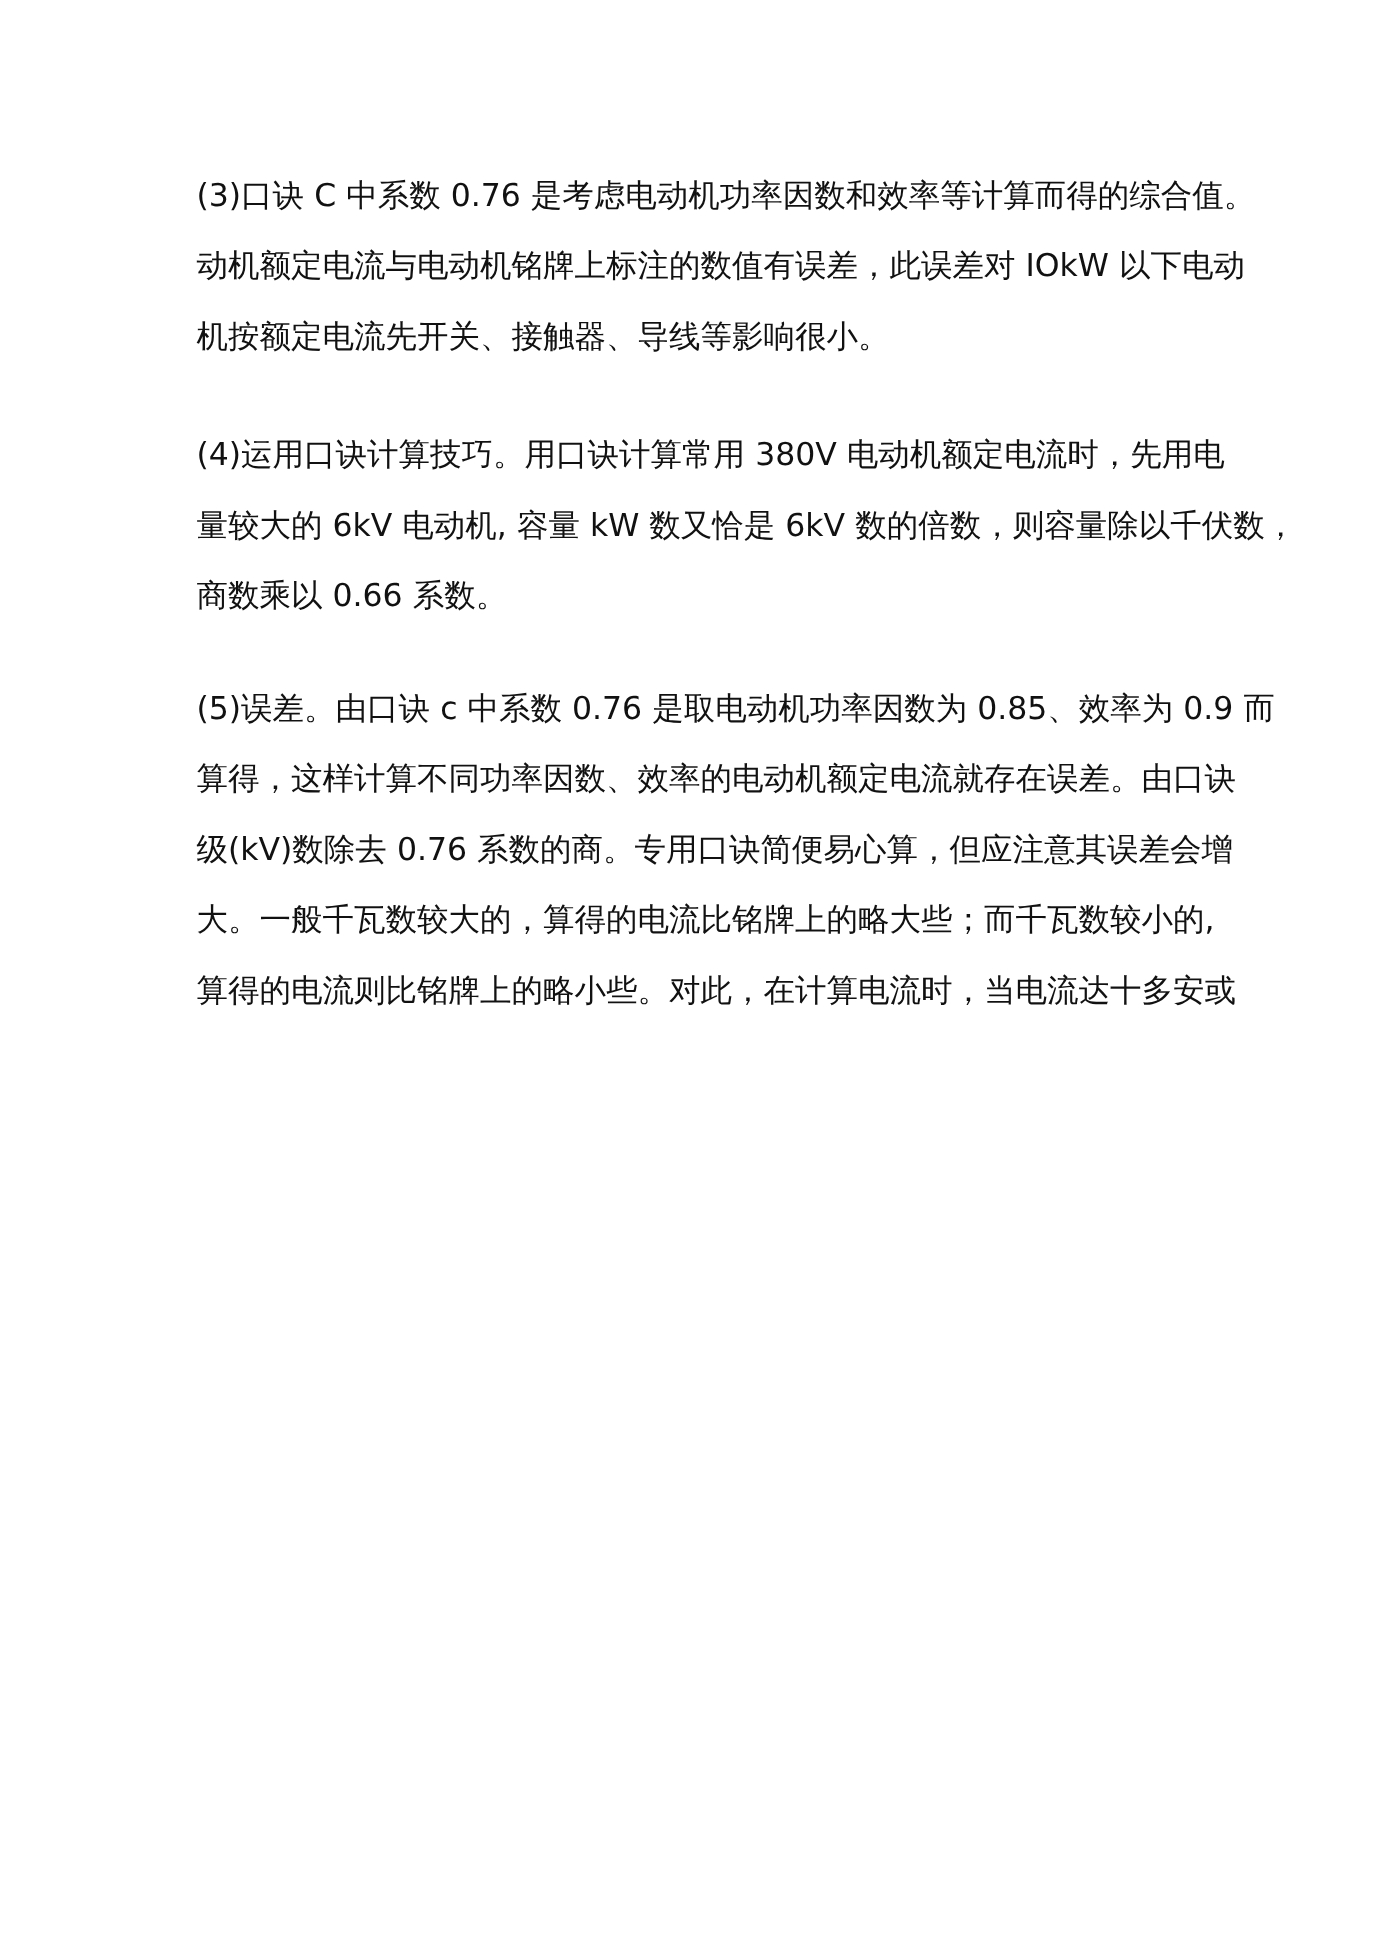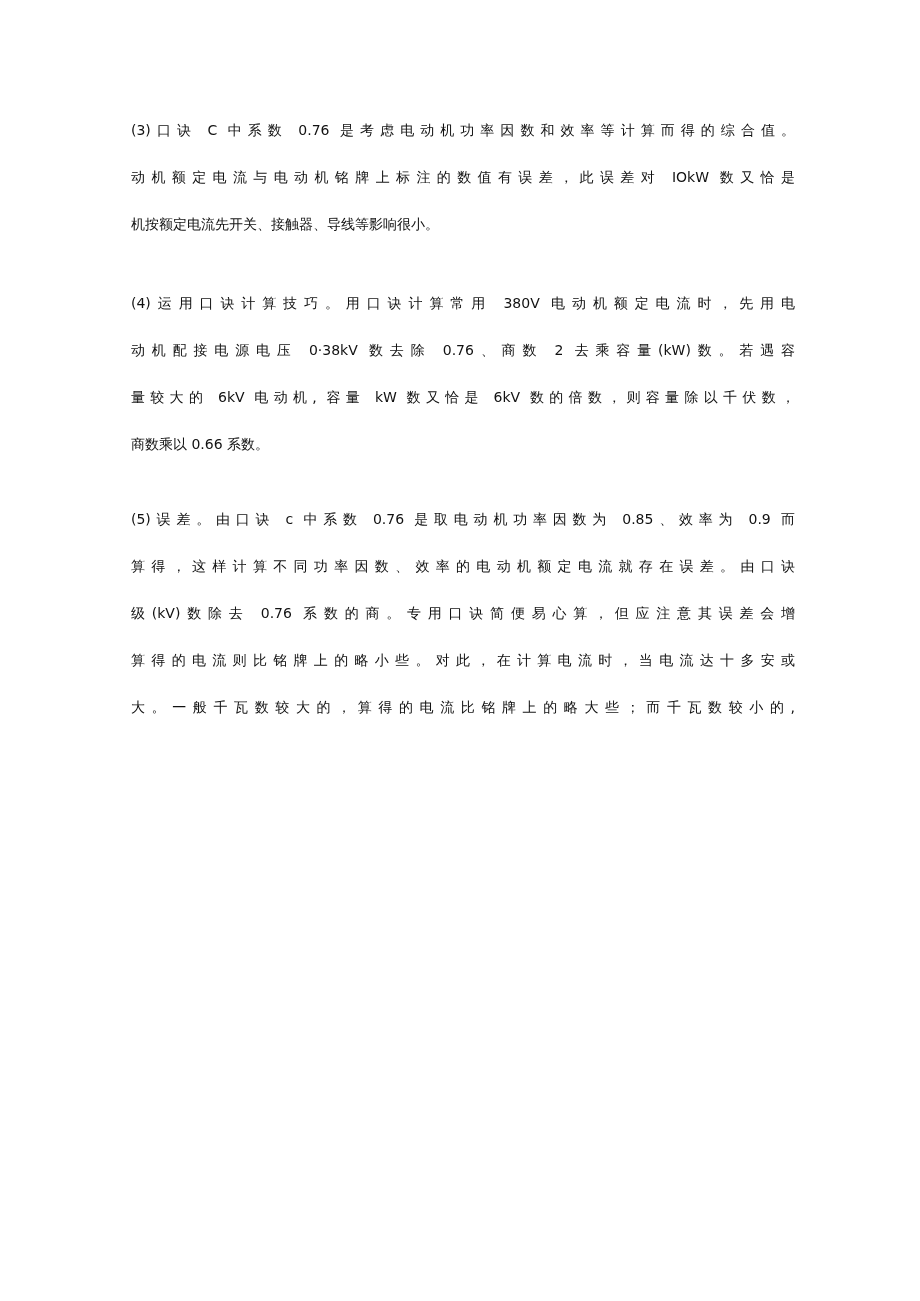--- a/index.html
+++ b/index.html
@@ -1,44 +1,43 @@
 <!DOCTYPE html>
 <html><head>
   <meta charset="utf-8">
   <style>
     html, body { margin: 0; padding: 0; background: #ffffff; }
     body { width: 920px; height: 1301px; position: relative; overflow: hidden; }
     .page {
       position: absolute; left: 131px; top: 112px; width: 664px;
       font-family: "DejaVu Sans", "Liberation Sans", sans-serif;
-      color: #111111; font-size: 14px;
+      color: #111111; font-size: 21px;
     }
     .para { margin: 0; }
     .line { display: block; height: 47px; line-height: 36px; white-space: nowrap; text-align: justify; text-align-last: justify; }
     .line.last { text-align-last: left; }
     .gap1 { height: 32px; }
     .gap2 { height: 28px; }
   </style>
 </head>
 <body>
 
 <div class="page">
   <div class="para">
     <span class="line">(3)口诀 C 中系数 0.76 是考虑电动机功率因数和效率等计算而得的综合值。</span>
-    <span class="line">动机额定电流与电动机铭牌上标注的数值有误差，此误差对 IOkW 数又恰是</span>
+    <span class="line">动机额定电流与电动机铭牌上标注的数值有误差，此误差对 IOkW 以下电动</span>
     <span class="line last">机按额定电流先开关、接触器、导线等影响很小。</span>
   </div>
   <div class="gap1"></div>
   <div class="para">
     <span class="line">(4)运用口诀计算技巧。用口诀计算常用 380V 电动机额定电流时，先用电</span>
-    <span class="line">动机配接电源电压 0·38kV 数去除 0.76、商数 2 去乘容量(kW)数。若遇容</span>
     <span class="line">量较大的 6kV 电动机, 容量 kW 数又恰是 6kV 数的倍数，则容量除以千伏数，</span>
     <span class="line last">商数乘以 0.66 系数。</span>
   </div>
   <div class="gap2"></div>
   <div class="para">
     <span class="line">(5)误差。由口诀 c 中系数 0.76 是取电动机功率因数为 0.85、效率为 0.9 而</span>
     <span class="line">算得，这样计算不同功率因数、效率的电动机额定电流就存在误差。由口诀</span>
     <span class="line">级(kV)数除去 0.76 系数的商。专用口诀简便易心算，但应注意其误差会增</span>
+    <span class="line">大。一般千瓦数较大的，算得的电流比铭牌上的略大些；而千瓦数较小的,</span>
     <span class="line">算得的电流则比铭牌上的略小些。对此，在计算电流时，当电流达十多安或</span>
-    <span class="line">大。一般千瓦数较大的，算得的电流比铭牌上的略大些；而千瓦数较小的,</span>
   </div>
 </div>
 
 </body></html>

